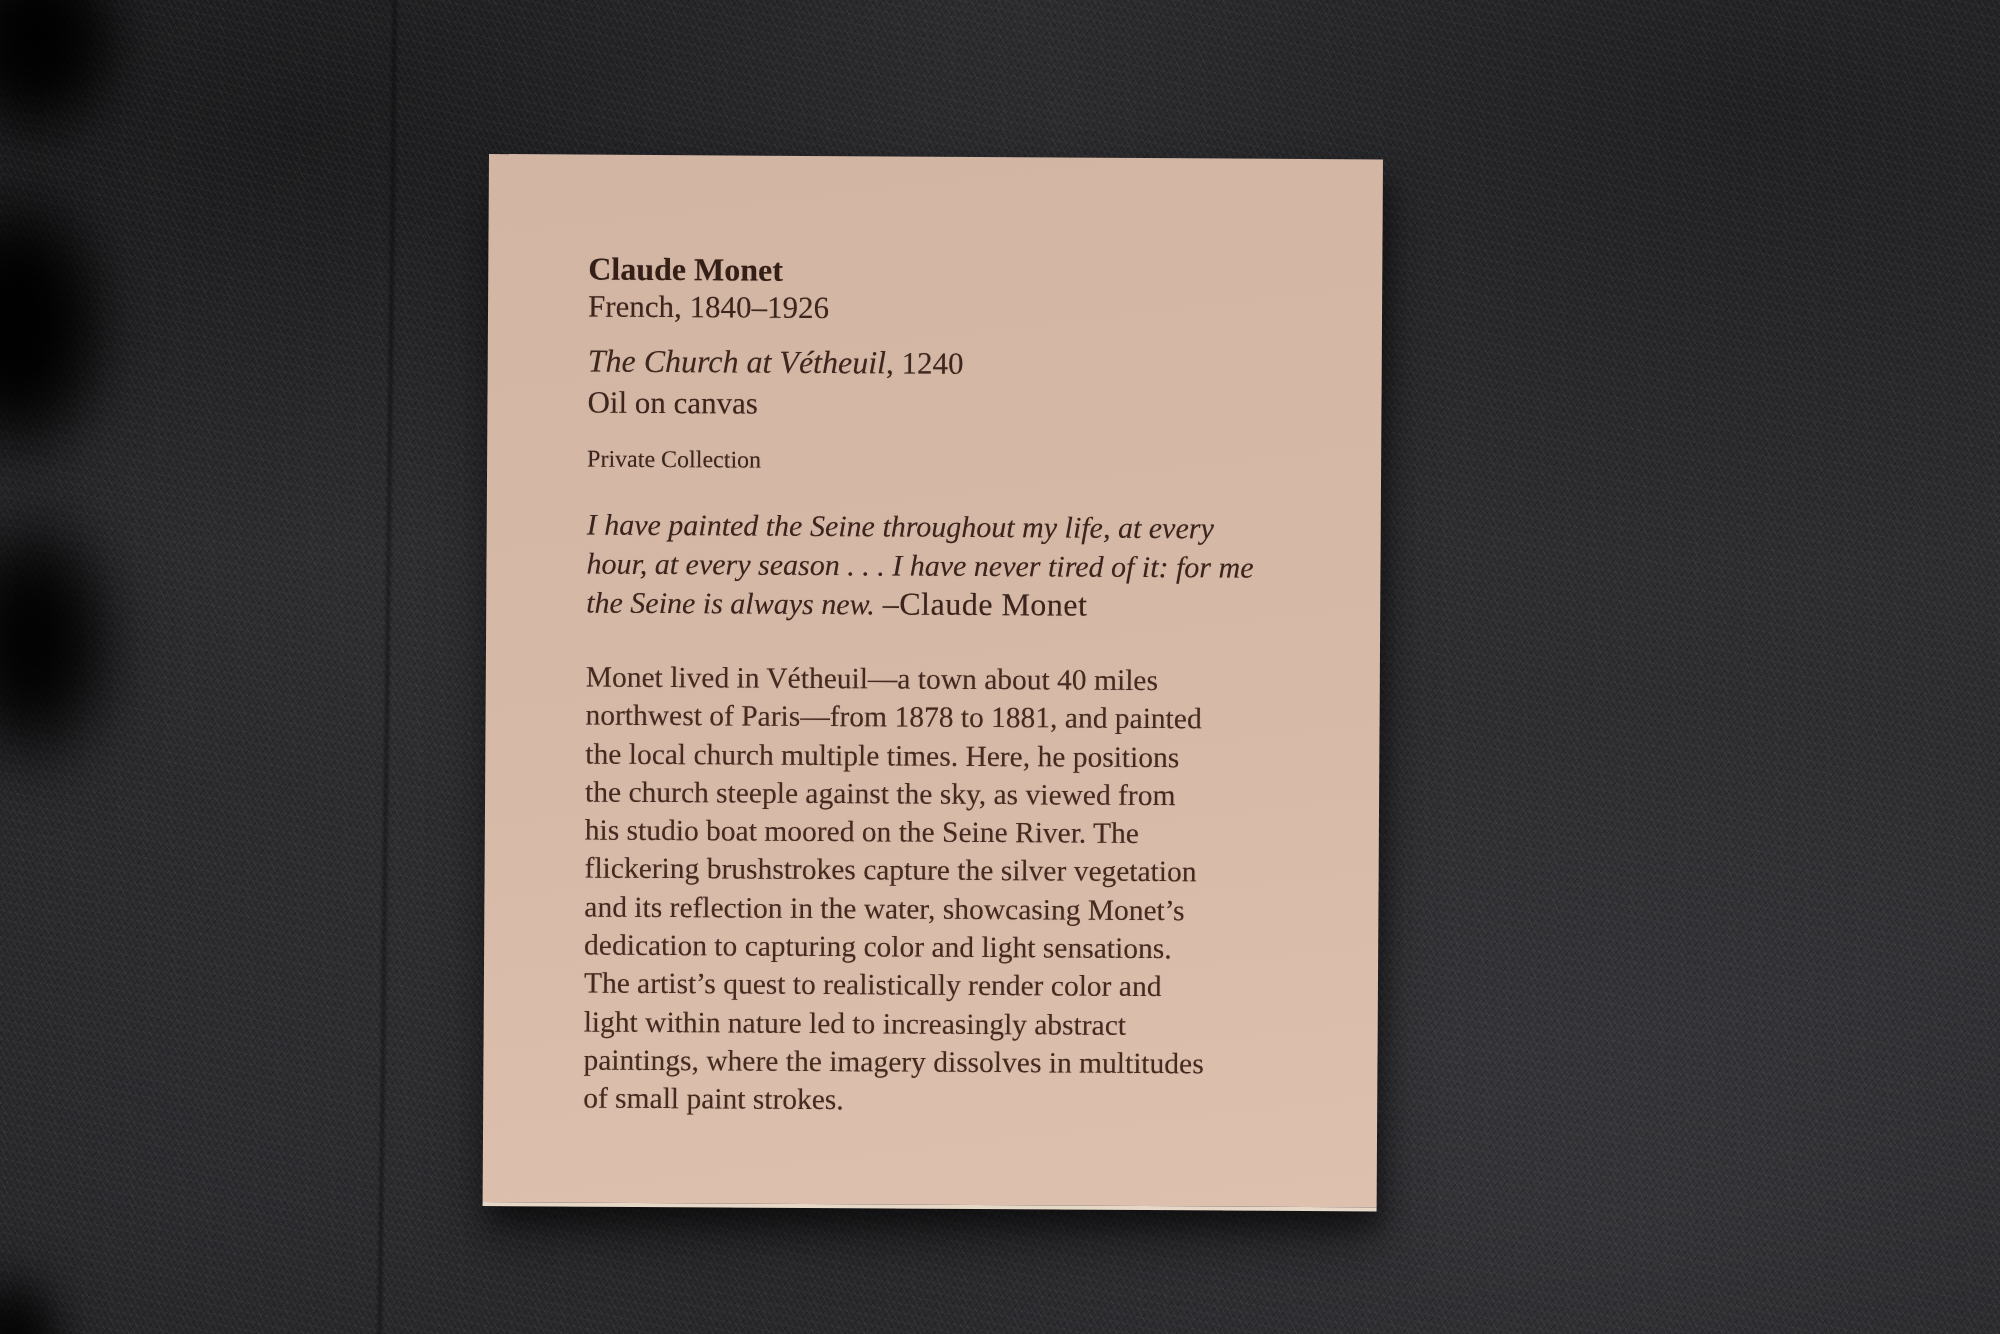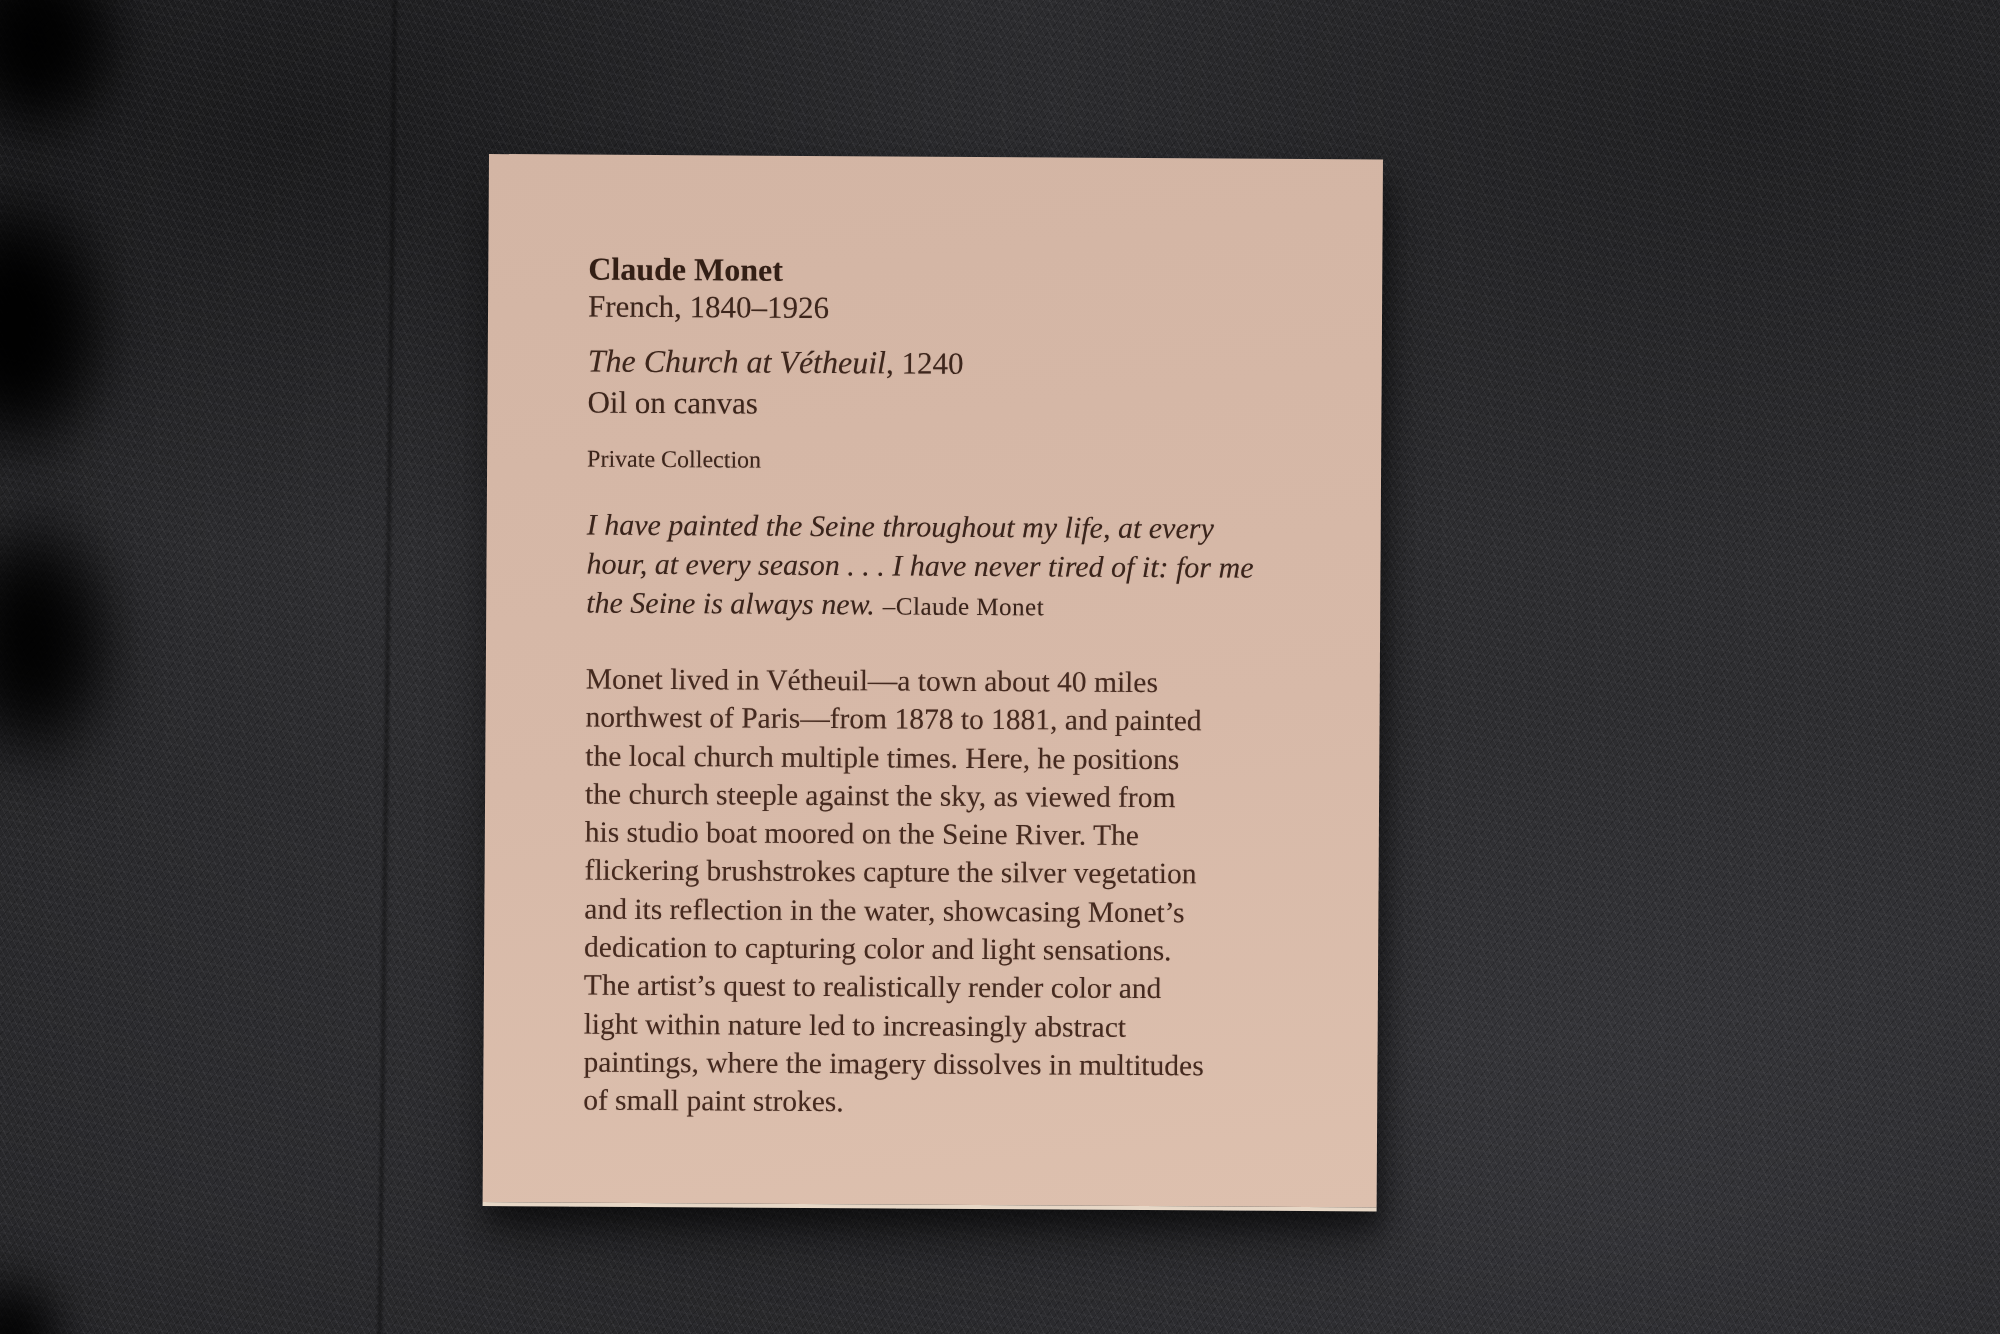--- a/index.html
+++ b/index.html
@@ -59,21 +59,21 @@
     text-shadow:0 0 1px rgba(61,38,28,0.35);
   }
   .artist { font-size:32px; line-height:38px; font-weight:bold; color:#331f15; white-space:nowrap; }
   .nationality { font-size:31px; line-height:38px; white-space:nowrap; }
   .title-line { margin-top:15px; font-size:31px; line-height:40px; white-space:nowrap; }
   .title-italic { font-style:italic; font-size:32px; color:#38221ا8; }
   .medium { font-size:31px; line-height:42px; white-space:nowrap; }
   .credit { margin-top:20px; font-size:24px; line-height:30px; white-space:nowrap; }
   .quote { margin-top:31px; font-size:30px; line-height:39px; font-style:italic; color:#3a241b; }
   .quote div { white-space:nowrap; }
-  .quote-attribution { font-style:normal; font-size:25px; margin-left:8px; letter-spacing:0.5px; }
+  .quote-attribution { font-style:normal; font-size:32px; margin-left:8px; letter-spacing:0.5px; }
   .description { margin-top:36px; font-size:29.5px; line-height:38.3px; color:#452a1f; }
   .description div { white-space:nowrap; }
 </style>
 </head>
 <body>
 
 <div class="scene">
   <div class="wall-texture"></div>
   <div class="wall-seam"></div>
   <div class="blob blob-top-left"></div>

